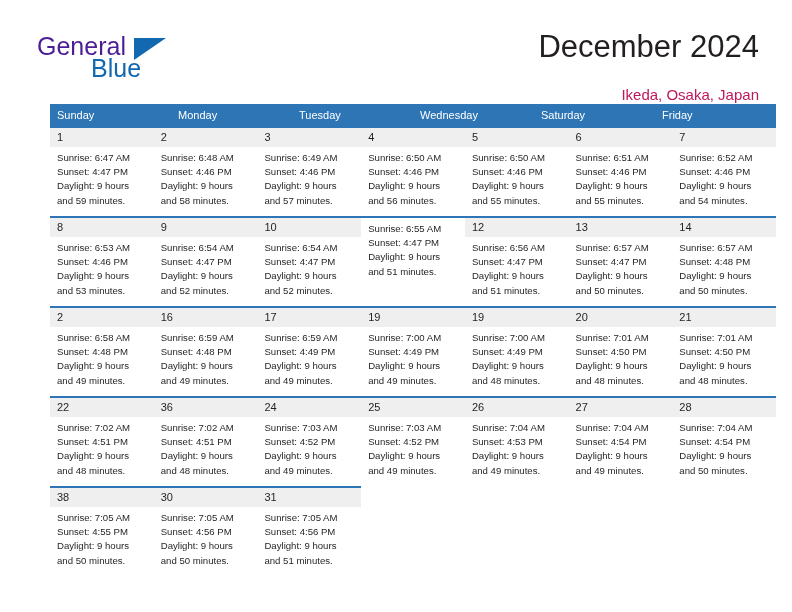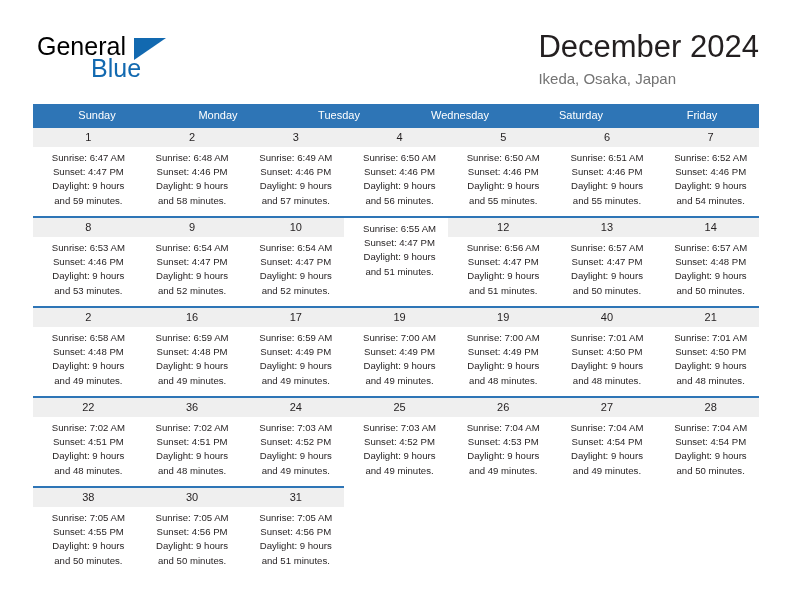--- a/index.html
+++ b/index.html
@@ -37,21 +37,21 @@
     top: 4px;
     width: 230px;
     height: 62px;
   }
   .brand-general {
     position: absolute;
     left: 4px;
     top: 0px;
     font-size: 25px;
     letter-spacing: 0px;
-    color: #000000;
+    color: #4c1d95;
     line-height: 28px;
   }
   .brand-blue {
     position: absolute;
     left: 58px;
     top: 22px;
     font-size: 25px;
     color: #1269b0;
     line-height: 28px;
   }
@@ -62,44 +62,44 @@
     width: 0;
     height: 0;
     border-left: 32px solid #1269b0;
     border-bottom: 22px solid transparent;
   }
 
   .titles {
     position: absolute;
     right: 0;
     top: 0;
+    text-align: right;
   }
   .cal-title {
     font-size: 31px;
     font-weight: normal;
     color: #231f20;
     line-height: 38px;
     white-space: nowrap;
   }
   .cal-subtitle {
     font-size: 15px;
     font-weight: normal;
-    color: #737373;
+    color: #be185d;
     line-height: 22px;
-    margin-top: 2px;
+    margin-top: 18px;
     white-space: nowrap;
   }
 
   
   .calendar {
     position: absolute;
-    left: 33px;
+    left: 50px;
     top: 104px;
     width: 726px;
-    text-align: center;
   }
 
   .dow-row {
     display: flex;
     background: #2e75b6;
   }
   .dow-cell {
     flex: 1 1 0;
     min-width: 0;
     box-sizing: border-box;
@@ -344,21 +344,21 @@
           <div class="day-cell filled">
             <div class="day-num-band">19</div>
             <div class="day-lines">
               <div class="day-line">Sunrise: 7:00 AM</div>
               <div class="day-line">Sunset: 4:49 PM</div>
               <div class="day-line">Daylight: 9 hours</div>
               <div class="day-line">and 48 minutes.</div>
             </div>
           </div>
           <div class="day-cell filled">
-            <div class="day-num-band">40</div>
+            <div class="day-num-band">20</div>
             <div class="day-lines">
               <div class="day-line">Sunrise: 7:01 AM</div>
               <div class="day-line">Sunset: 4:50 PM</div>
               <div class="day-line">Daylight: 9 hours</div>
               <div class="day-line">and 48 minutes.</div>
             </div>
           </div>
           <div class="day-cell filled">
             <div class="day-num-band">21</div>
             <div class="day-lines">

